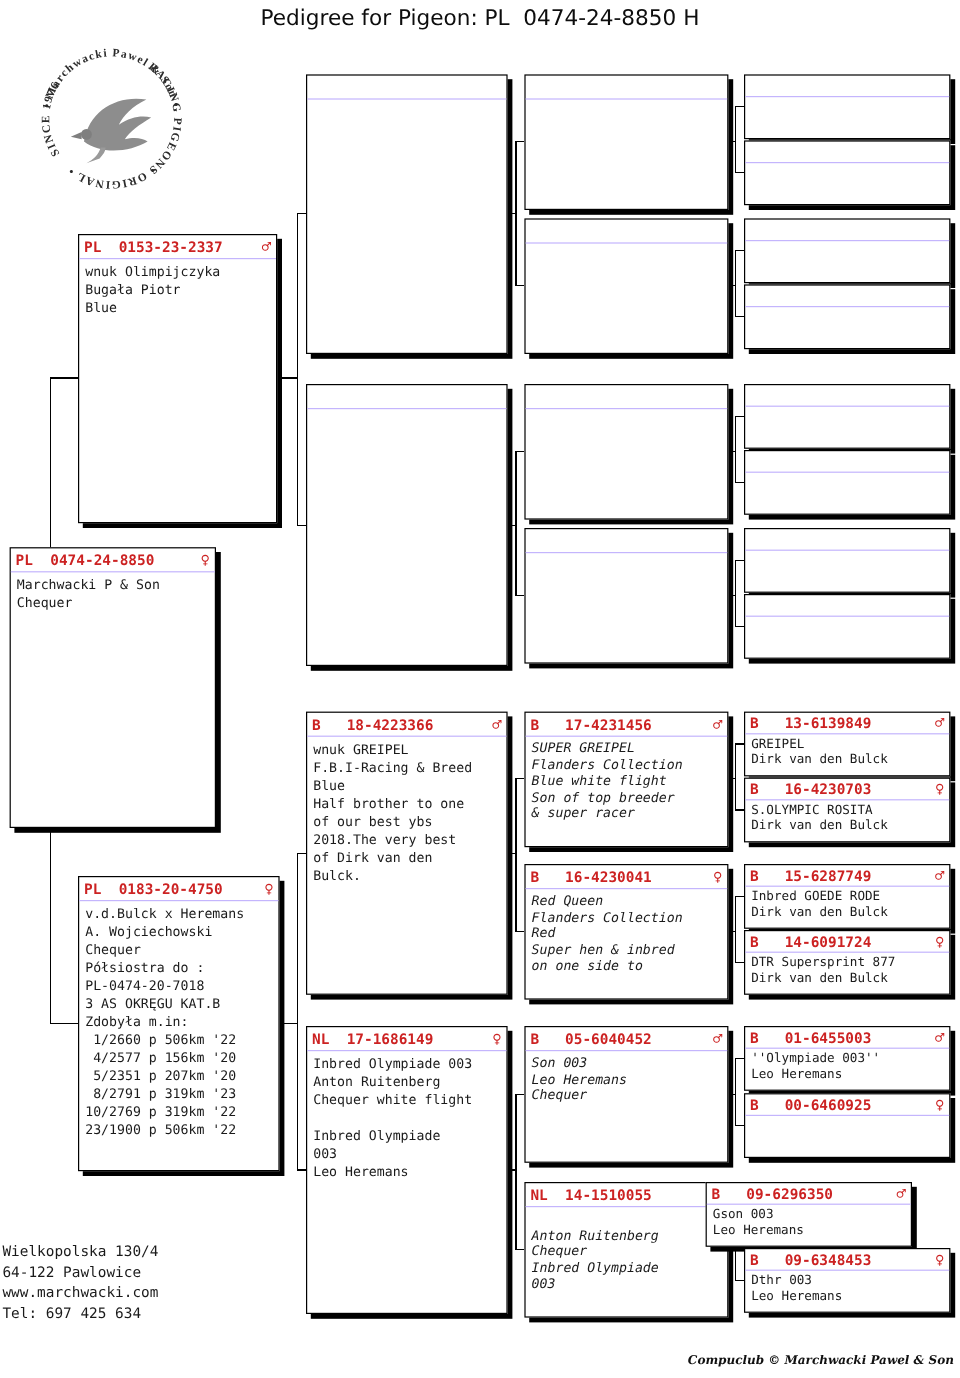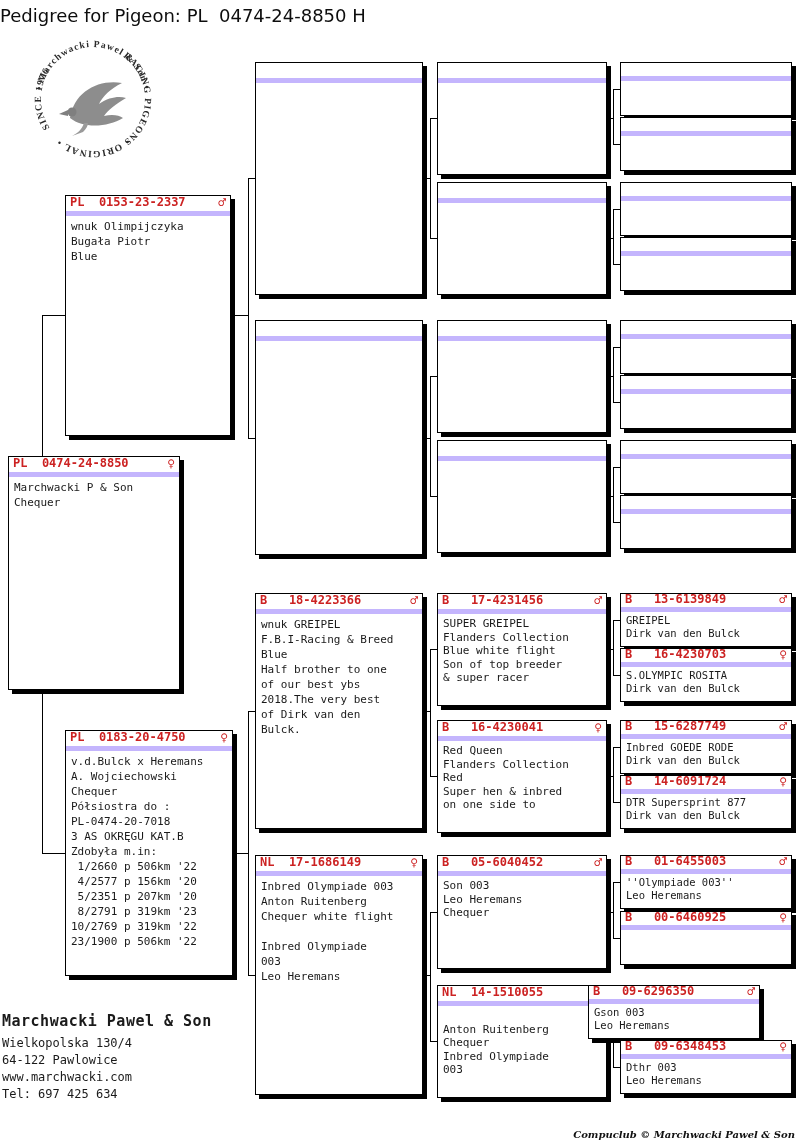--- a/index.html
+++ b/index.html
@@ -1,31 +1,31 @@
 <!DOCTYPE html>
 <html style="--ring-red: #cc2222;"><head>
 <meta charset="utf-8">
 <style>
   html,body{margin:0;padding:0;background:#ffffff;}
   .page{position:relative;width:800px;height:1148px;background:#fff;
         font-family:"DejaVu Sans Mono","Liberation Mono",monospace;color:#1a1a1a;overflow:hidden;}
-  .title{position:absolute;top:5px;left:0;width:100%;
+  .title{position:absolute;top:5px;left:0;width:100%;text-align:center;
          font-family:"DejaVu Sans","Liberation Sans",sans-serif;font-size:18px;
          white-space:pre;color:#0d0d0d;}
   .lines{position:absolute;left:0;top:0;}
   .logo{position:absolute;left:24px;top:30px;}
   .logo text{font-family:"Liberation Serif","DejaVu Serif",serif;}
   .box{position:absolute;box-sizing:border-box;background:#fff;border:1px solid #000;
        box-shadow:4px 4px 0 0 #000;}
   .hdr{display:flex;justify-content:space-between;align-items:flex-end;box-sizing:border-box;
-       height:20px;padding:2px 4px;border-bottom:5px solid #c4b5fd;
+       height:20px;padding:2px 4px;border-bottom:1px solid #c4b5fd;
        color:var(--ring-red,#cc2222);font-weight:bold;font-size:12px;white-space:pre;}
   .sex{font-size:13px;line-height:13px;}
   .bd{padding:3px 5px;font-size:11px;line-height:15px;white-space:pre;}
-  .g4 .bd{line-height:13.5px;}
+  .g4 .bd{line-height:13.5px;font-style:italic;}
   .g5 .hdr{height:18px;padding:1px 4px;}
   .g5 .bd{font-size:10.5px;line-height:13px;padding-top:2px;}
   .footer-name{position:absolute;left:2px;top:1012px;font-size:15px;font-weight:bold;letter-spacing:.5px;}
   .addr{position:absolute;left:2px;font-size:12px;text-align:center;}
   .credit{position:absolute;right:5px;top:1129px;font-family:"DejaVu Serif","Liberation Serif",serif;
           font-style:italic;font-weight:bold;font-size:10px;color:#111;}
 </style>
 </head>
 <body>
 
@@ -286,21 +286,20 @@
   </div>
   <div class="box g5" style="left:620px;top:1040px;width:172px;height:54px">
     <div class="hdr">
       <span>B   09-6348453</span>
       <span class="sex">♀</span>
     </div>
     <div class="bd">Dthr 003
 Leo Heremans</div>
   </div>
 
-  <div class="footer-name">Marchwacki Pawel &amp; Son</div>
   <div class="addr" style="top:1036px">Wielkopolska 130/4</div>
   <div class="addr" style="top:1053px">64-122 Pawlowice</div>
   <div class="addr" style="top:1070px">www.marchwacki.com</div>
   <div class="addr" style="top:1087px">Tel: 697 425 634</div>
 
   <div class="credit">Compuclub © Marchwacki Pawel &amp; Son</div>
 
 </div>
 
 </body></html>

